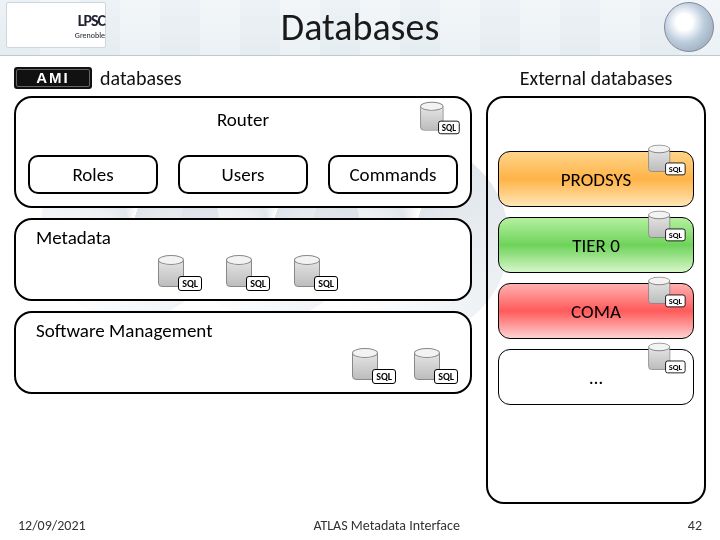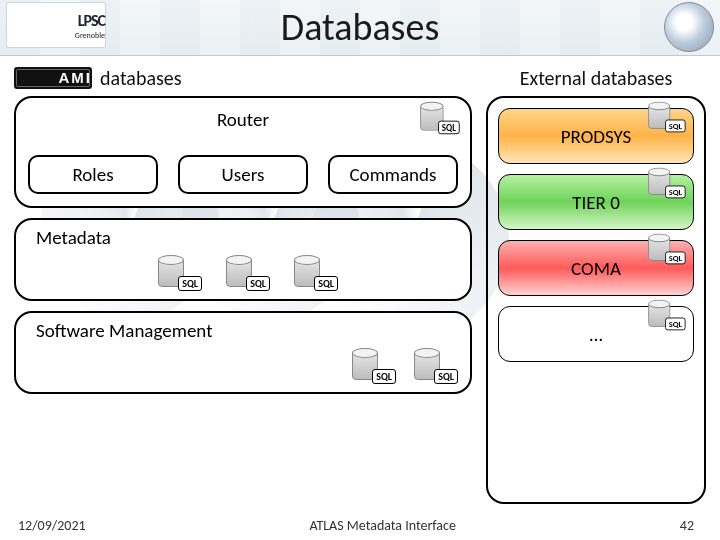--- a/index.html
+++ b/index.html
@@ -51,21 +51,21 @@
   .col-heading {
     font-size: 20px; color:#111;
     margin-bottom: 6px;
     display:flex; align-items:center; gap:8px;
   }
   .ami-logo {
     display:inline-block; width:78px; height:22px;
     background:#111; border-radius:3px;
     position:relative; color:#fff; font-weight:bold;
     font-family: Arial, sans-serif; font-size:15px; letter-spacing:2px;
-    text-align:right; line-height:22px;
+    text-align:center; line-height:22px;
   }
   .ami-logo::before{
     content:""; position:absolute; inset:2px;
     border:1px solid #666; border-radius:2px;
   }
   .panel {
     border:2px solid #000; border-radius:18px;
     background:#fff;
     padding:10px 12px 12px 12px;
     position:relative;
@@ -99,21 +99,21 @@
   .sql .cyl::before{
     content:""; position:absolute; left:-1px; right:-1px; top:-3px; height:8px;
     background:#f3f3f3; border:1px solid #888; border-radius:50%;
   }
   .sql .tag {
     position:absolute; right:-2px; bottom:-2px;
     background:#fff; border:1.5px solid #000; border-radius:3px;
     font-size:10px; font-weight:bold; padding:0 3px; line-height:13px;
   }
   
-  .rstack { display:flex; flex-direction:column; gap:10px; flex:1; }
+  .rstack { display:flex; flex-direction:column; gap:10px; flex:1;margin-top:43px; }
   .rbox {
     height:56px; border:1.5px solid #000; border-radius:12px;
     position:relative; display:flex; align-items:center; justify-content:center;
     font-size:19px;
   }
   .rbox .sql { position:absolute; right:6px; top:-8px; transform:scale(.85); }
   .g-orange { background:linear-gradient(#ffd58a,#ffb347,#ffe6b8); }
   .g-green  { background:linear-gradient(#b6f0a0,#6ed35a,#d6f6c8); }
   .g-red    { background:linear-gradient(#ffb0b0,#ff5a5a,#ffd2d2); }
   .g-white  { background:#fff; }
@@ -136,21 +136,21 @@
   .panel.compact .panel-title{ text-align:left; margin-bottom:2px; }
   
   .right-outer {
     border:2px solid #000; border-radius:18px;
     padding:10px; flex:1; display:flex;
   }
   
   .sql.abs-tr { position:absolute; right:10px; top:4px; transform:scale(.9);}
   
   .footer {
-    position:absolute; left:0; right:8px; bottom:6px;
+    position:absolute; left:0; right:0; bottom:6px;
     display:flex; justify-content:space-between;
     padding:0 18px; font-size:14px; color:#333;
   }
 </style>
 </head>
 <body>
 
 <div class="header">
   <div class="logo-lpsc">
     <b>LPSC</b>

